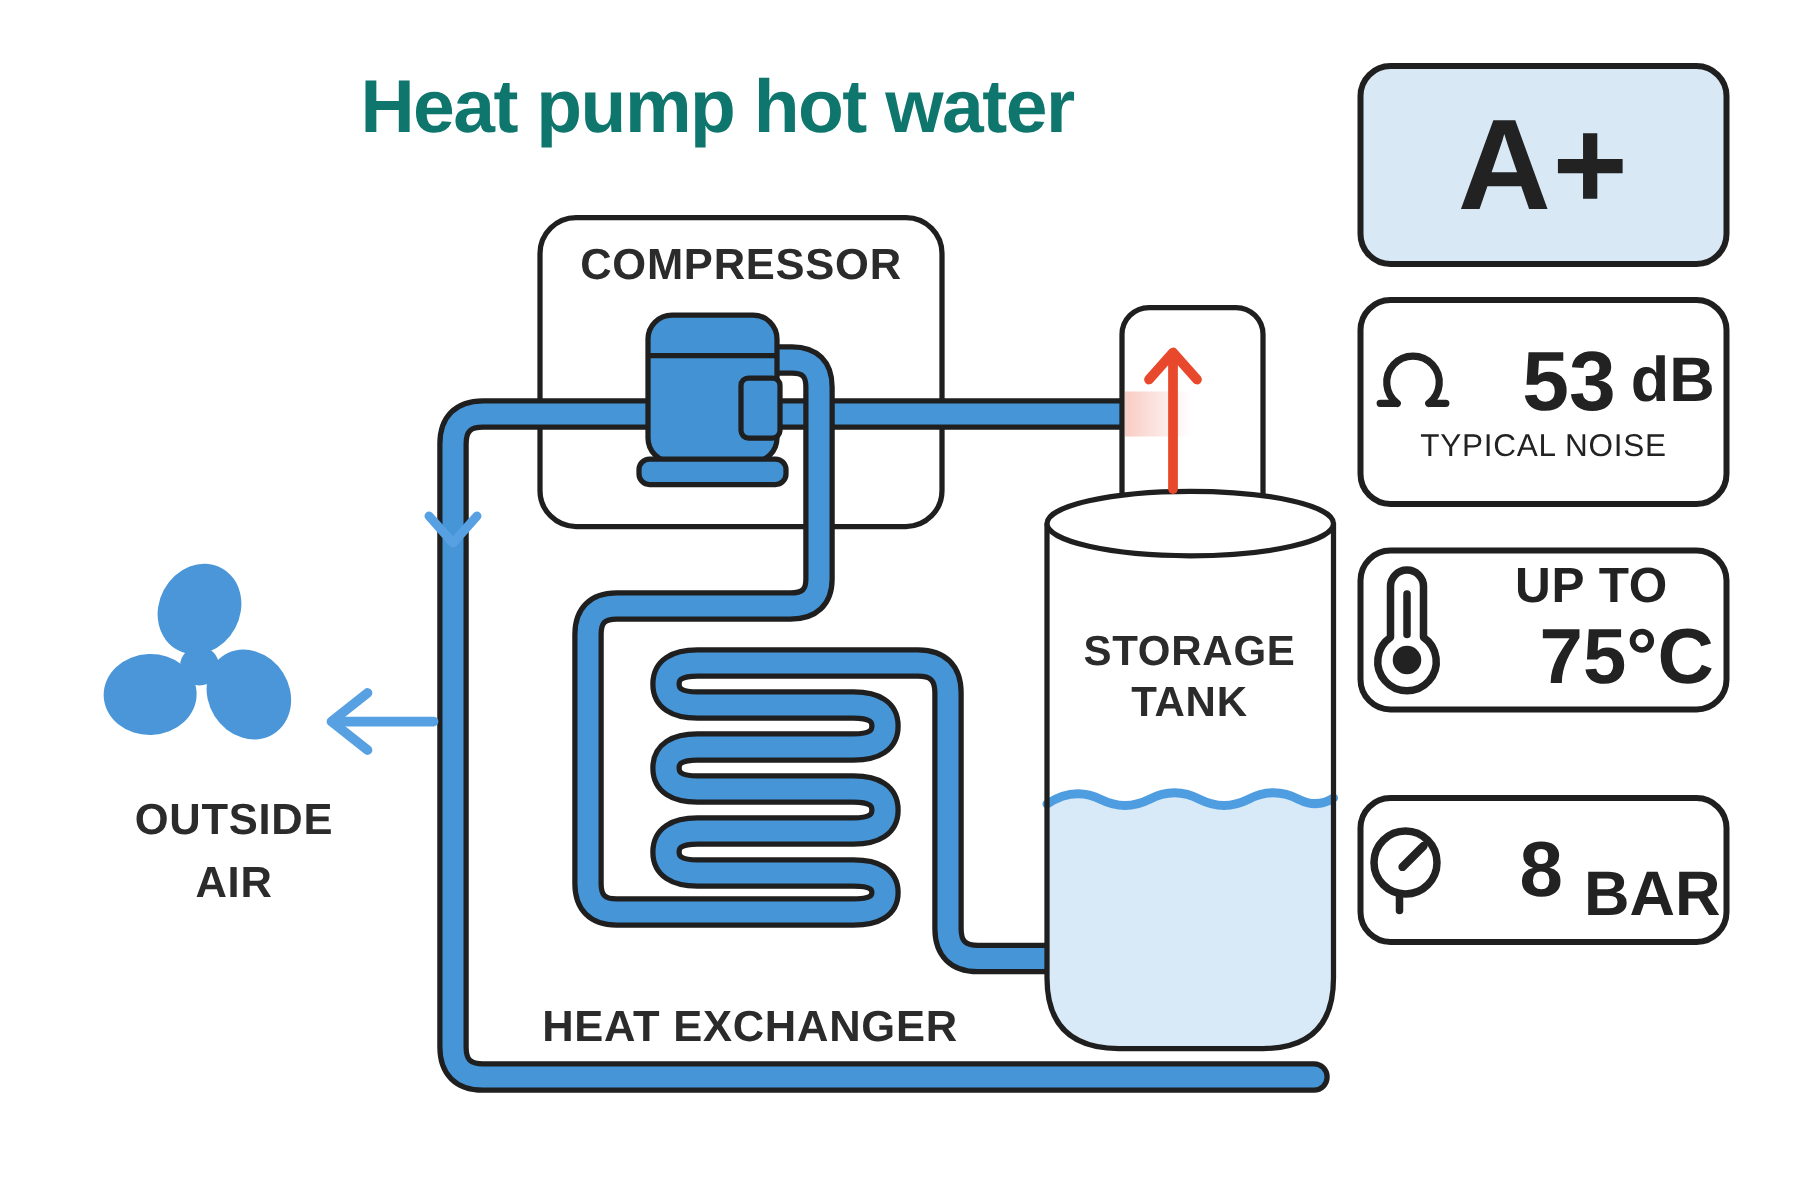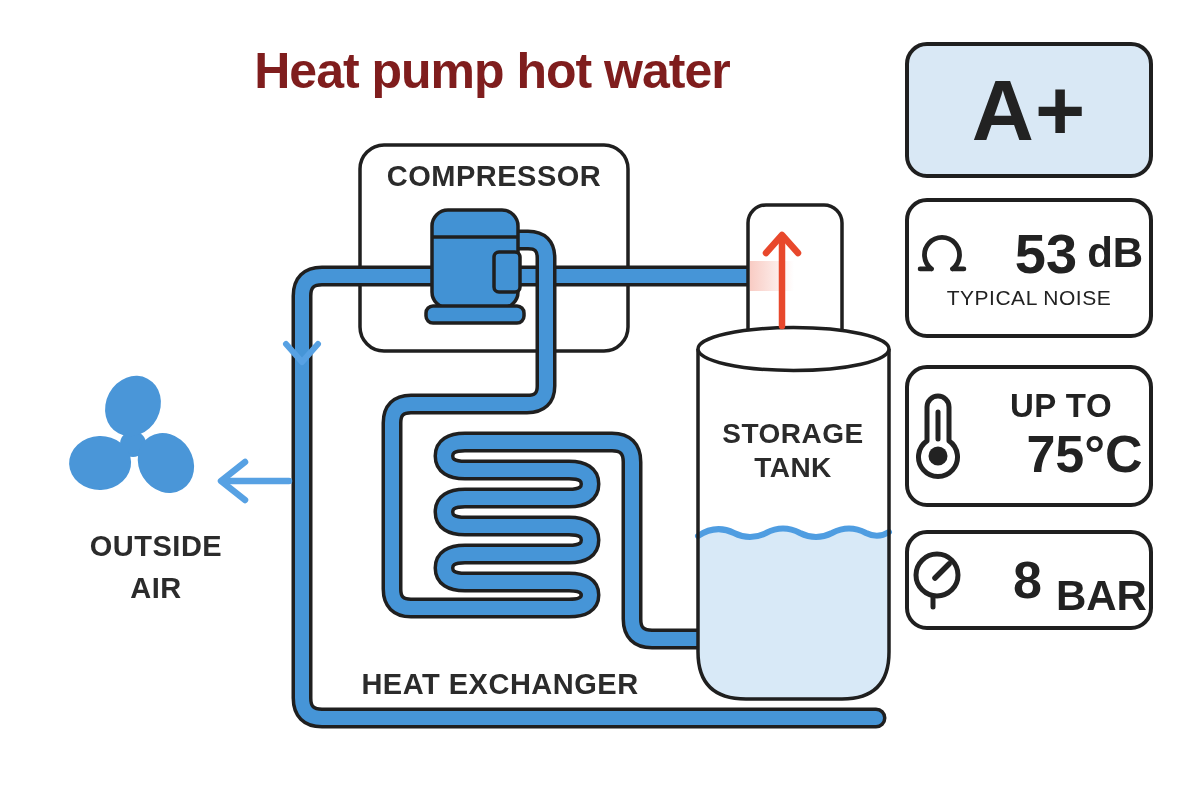--- a/index.html
+++ b/index.html
@@ -2,36 +2,36 @@
 <html><head>
 <meta charset="utf-8">
 <style>
   html,body{margin:0;padding:0;background:#ffffff;}
   #stage{
     position:relative;width:1200px;height:800px;background:#ffffff;overflow:hidden;
     font-family:"Liberation Sans",sans-serif;
   }
   #title{
     position:absolute;left:0;top:42px;width:956px;text-align:center;
-    font-size:50px;font-weight:800;letter-spacing:-1px;color:#7f1d1d;padding-left:14px;
+    font-size:50px;font-weight:800;letter-spacing:-1px;color:#0f766e;
   }
   #diagram{position:absolute;left:0;top:0;}
   .svg-label{
     font-family:"Liberation Sans",sans-serif;font-weight:700;fill:#2b2b2b;
     letter-spacing:0.5px;
   }
   .badge{
     position:absolute;left:905px;width:248px;box-sizing:border-box;
     border:4px solid #1f1f1f;border-radius:22px;background:#ffffff;
     display:flex;align-items:center;justify-content:center;color:#222222;
   }
   #badge-energy{top:42px;height:136px;background:#d9e8f5;}
   #badge-energy .grade{font-size:86px;font-weight:800;letter-spacing:1px;line-height:1;}
   #badge-noise{top:198px;height:140px;flex-direction:column;gap:4px;}
-  #badge-temp{top:365px;height:142px;flex-direction:row;gap:18px;}
+  #badge-temp{top:365px;height:110px;flex-direction:row;gap:18px;}
   #badge-pressure{top:530px;height:100px;flex-direction:row;gap:14px;}
   .icon-row{display:flex;align-items:center;gap:10px;}
   .big-num{font-size:56px;font-weight:800;line-height:1;margin-left:36px;}
   .unit{font-size:42px;font-weight:700;align-self:flex-end;padding-bottom:5px;}
   .caption{font-size:21px;font-weight:400;letter-spacing:0.5px;}
   .temp-col{display:flex;flex-direction:column;align-items:center;line-height:1.15;}
   .temp-line1{font-size:33px;font-weight:800;letter-spacing:0.5px;}
   .temp-line2{font-size:52px;font-weight:800;margin-left:47px;}
   #badge-pressure .big-num{font-size:52px;}
   #badge-pressure .unit{padding-bottom:6px;}

